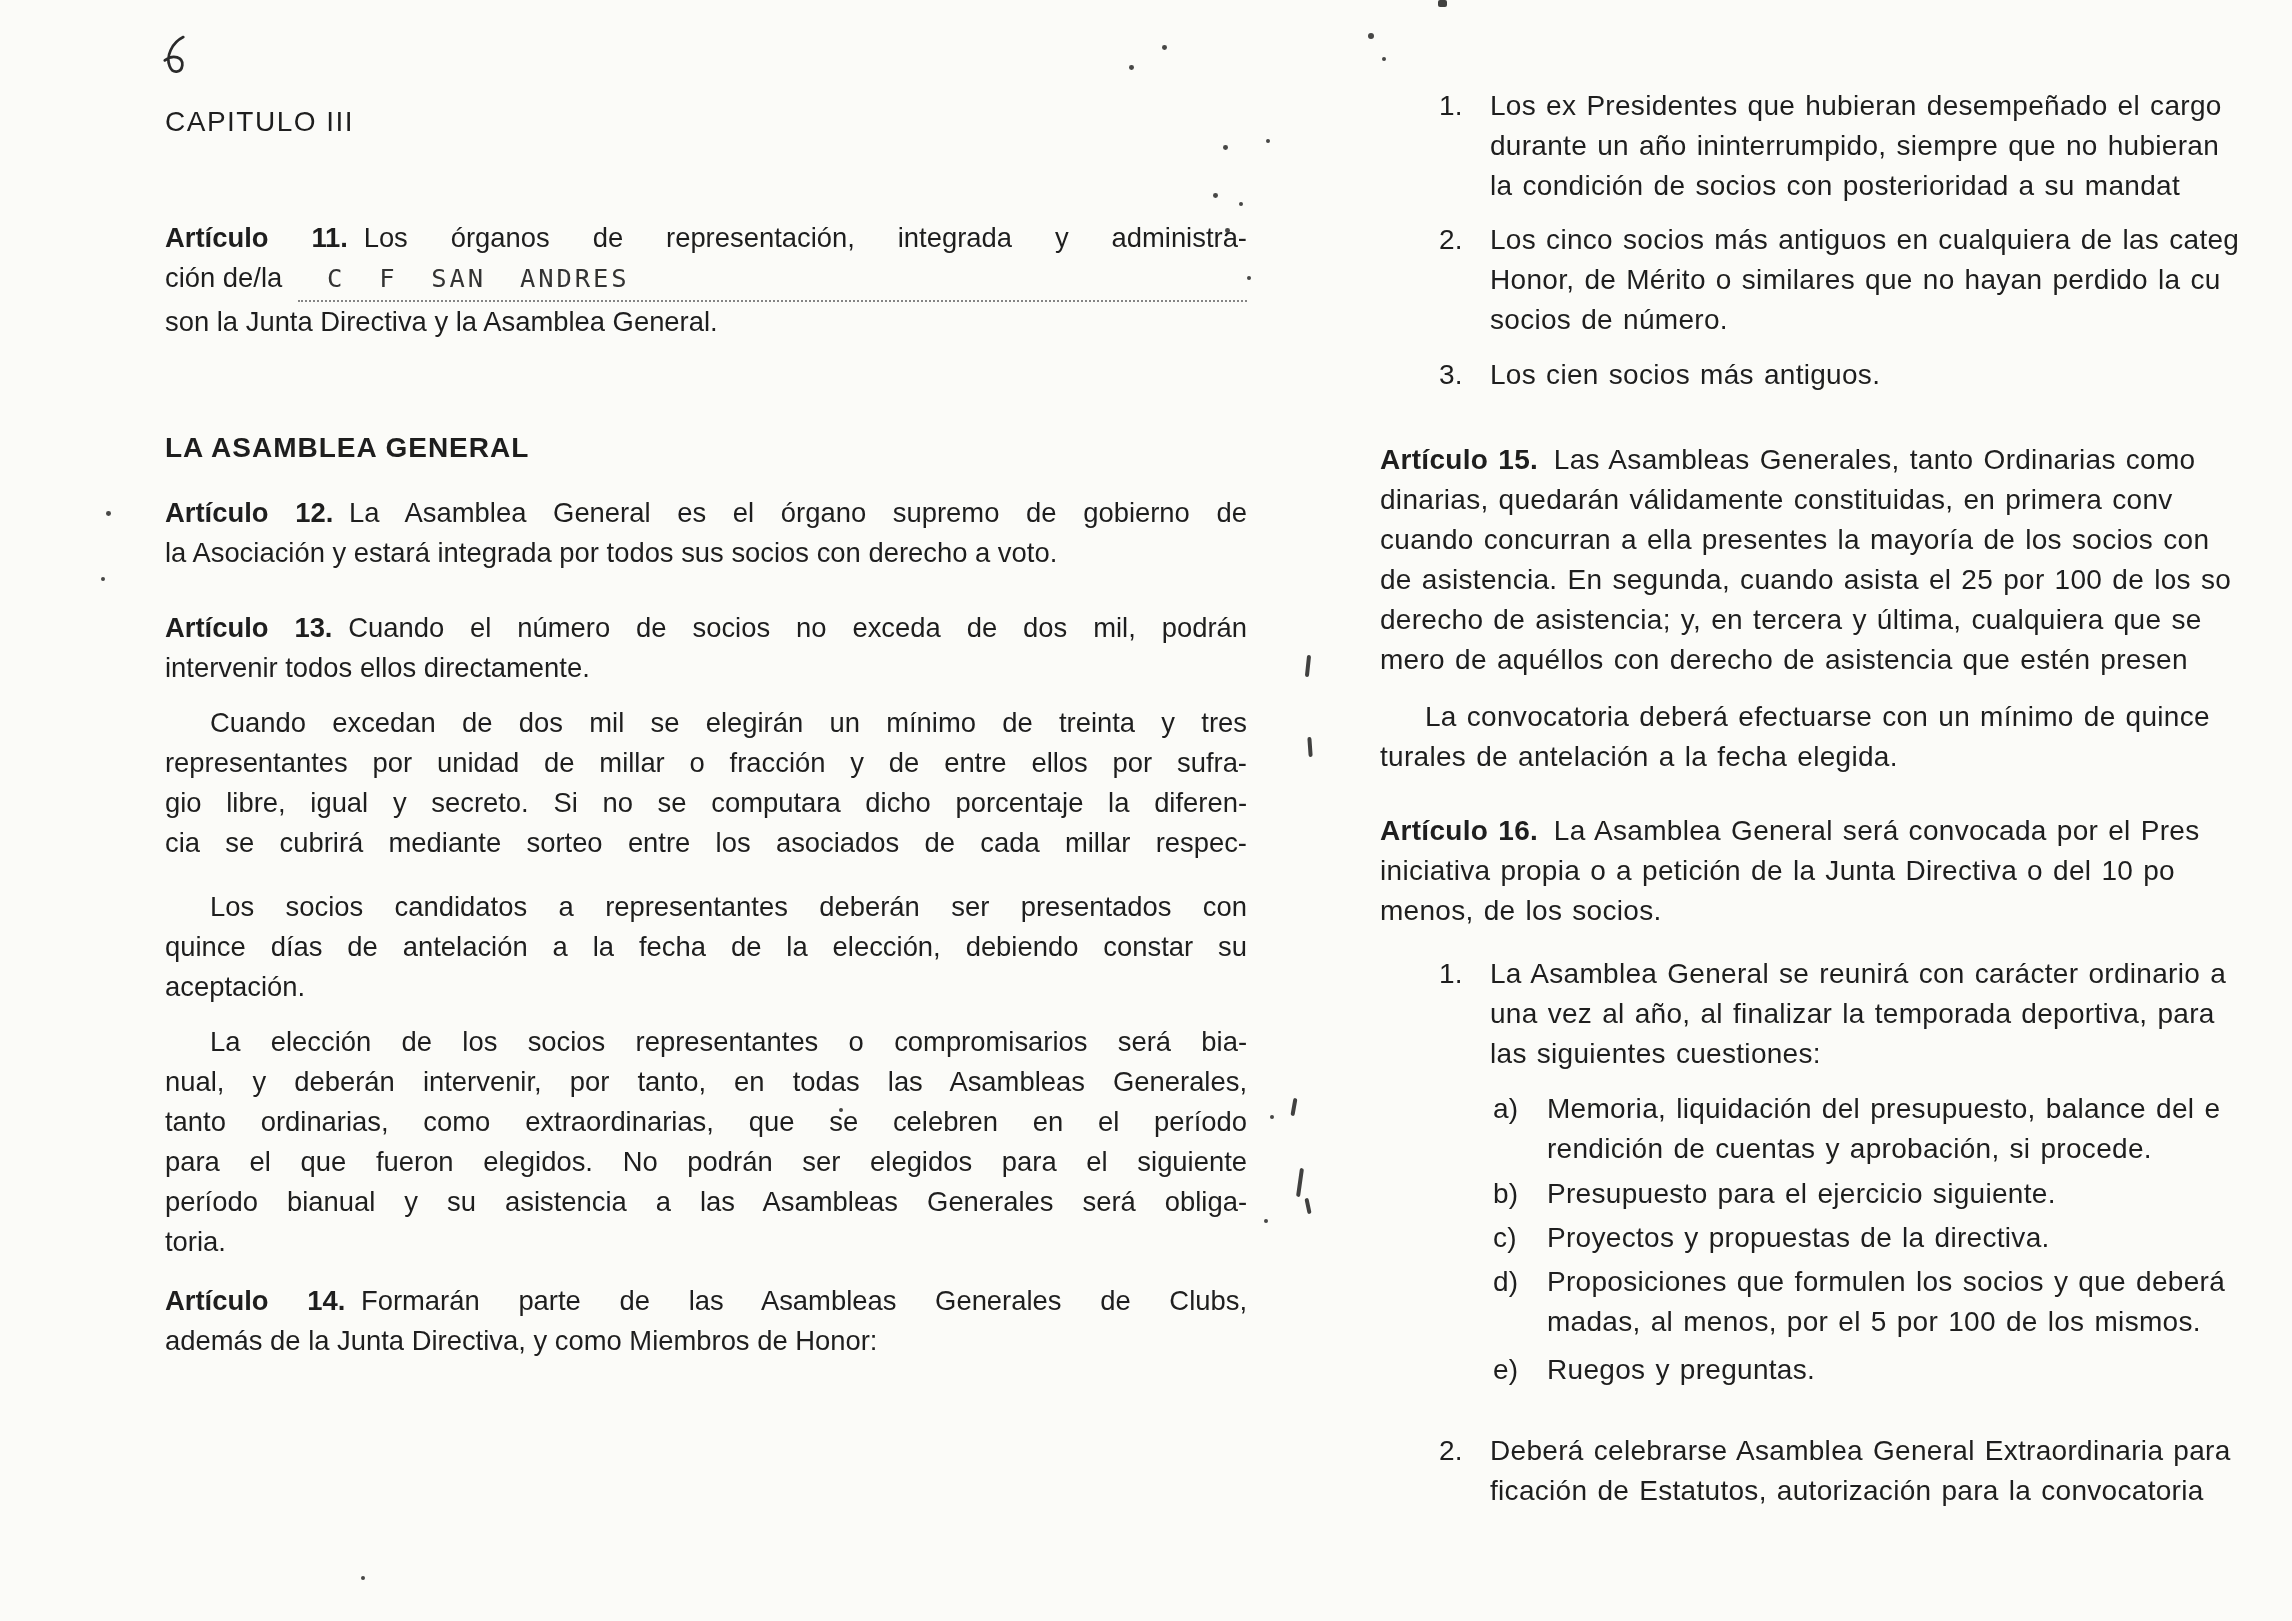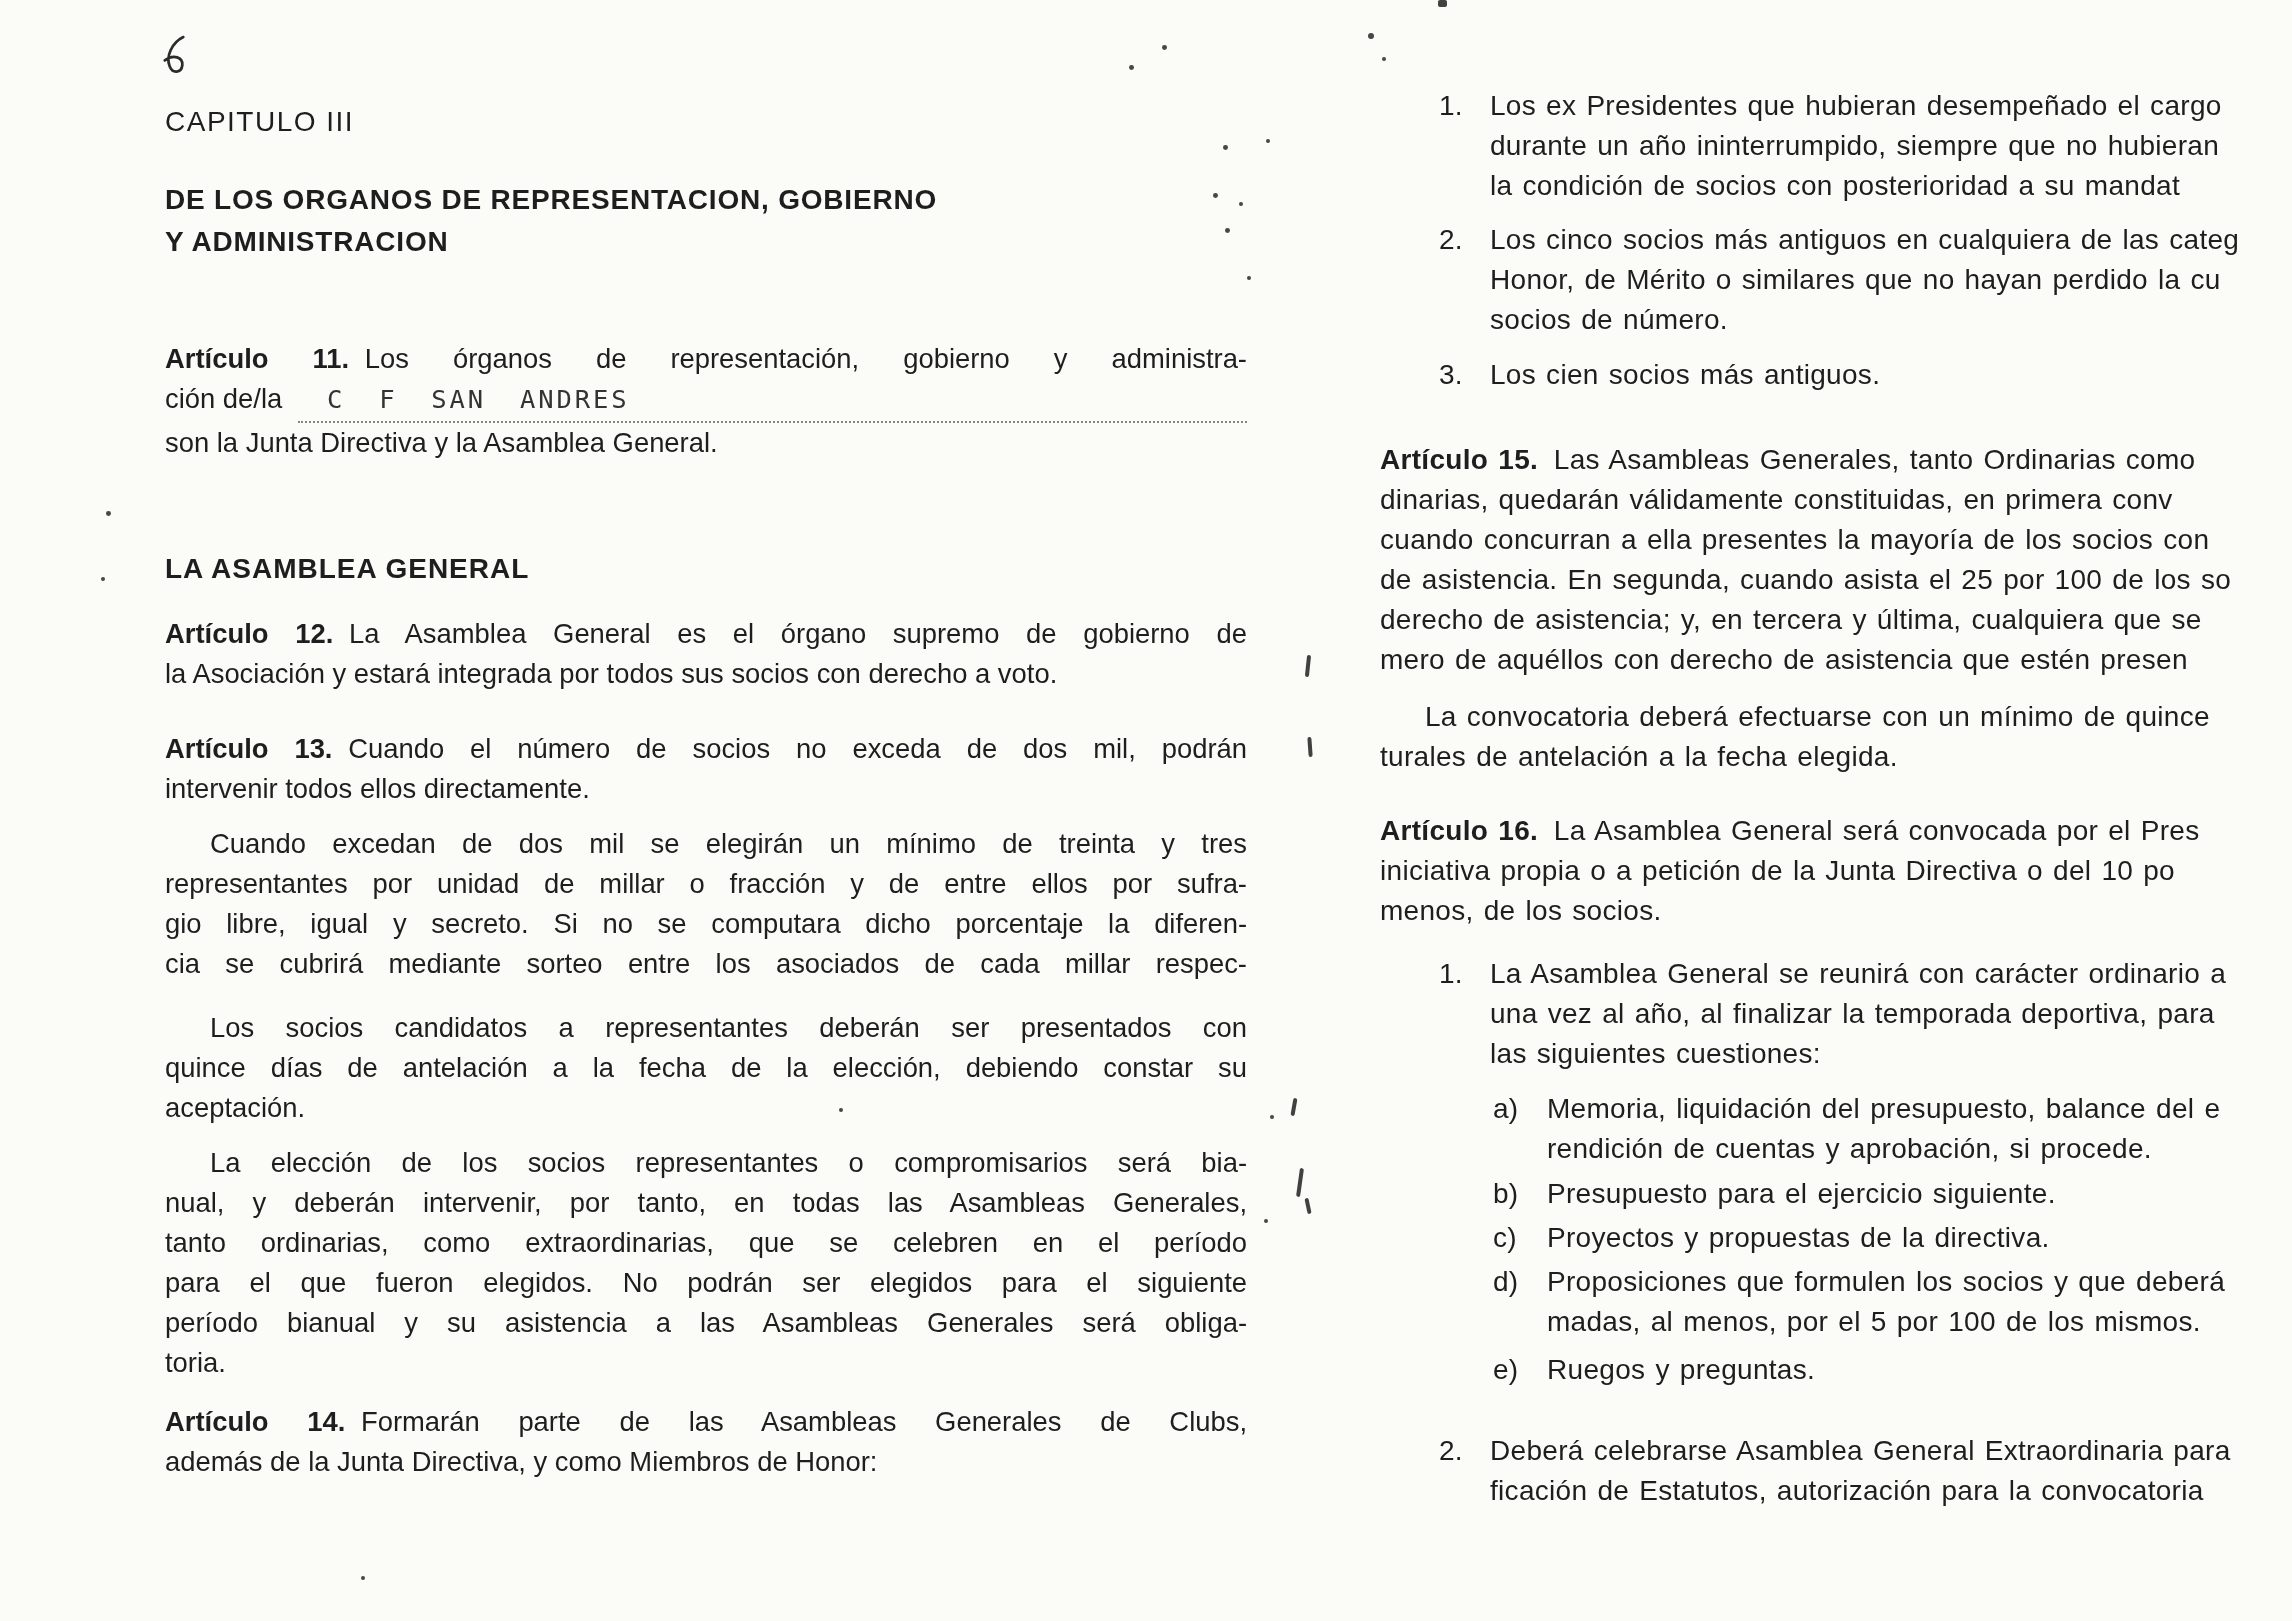--- a/index.html
+++ b/index.html
@@ -44,27 +44,23 @@
 </style>
 </head>
 <body>
 
 <main>
 
   <section class="col col-left">
 
     <div class="chapter center">CAPITULO III</div>
 
-    <div class="title center">
-      <div>DE LOS ORGANOS DE REPRESENTACION, GOBIERNO</div>
-      <div>Y ADMINISTRACION</div>
-    </div>
 
     <div class="para" style="margin-top:76px">
-      <div class="line j"><span class="b">Artículo 11.</span><span class="gap"></span><span>Los órganos de representación, gobierno y administra-</span></div>
+      <div class="line j"><span class="b">Artículo 11.</span><span class="gap"></span><span>Los órganos de representación, integrada y administra-</span></div>
       <div class="line fillrow">
         <span>ción de/la</span>
         <span class="dotted"><span class="typed">C F SAN ANDRES</span></span>
       </div>
       <div class="line">son la Junta Directiva y la Asamblea General.</div>
     </div>
 
     <div class="section center">LA ASAMBLEA GENERAL</div>
 
     <div class="para" style="margin-top:25px">

